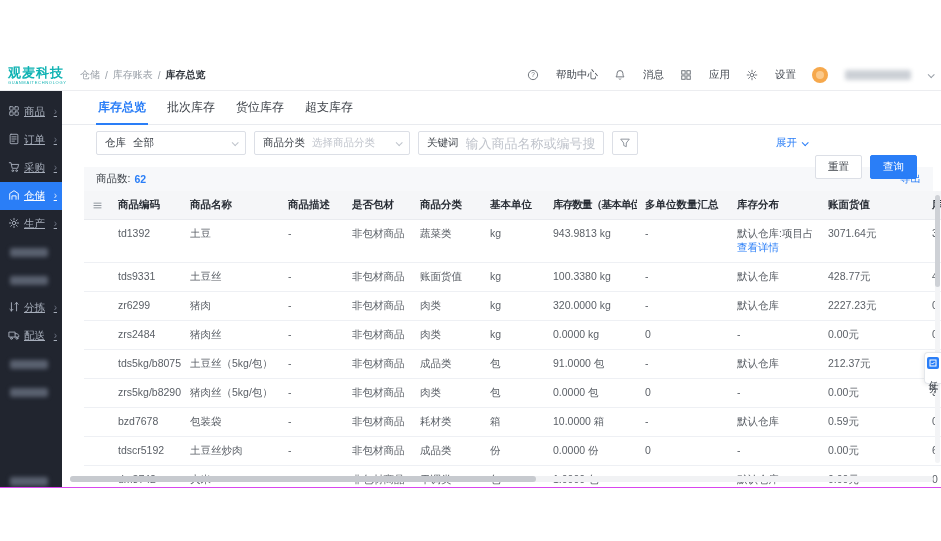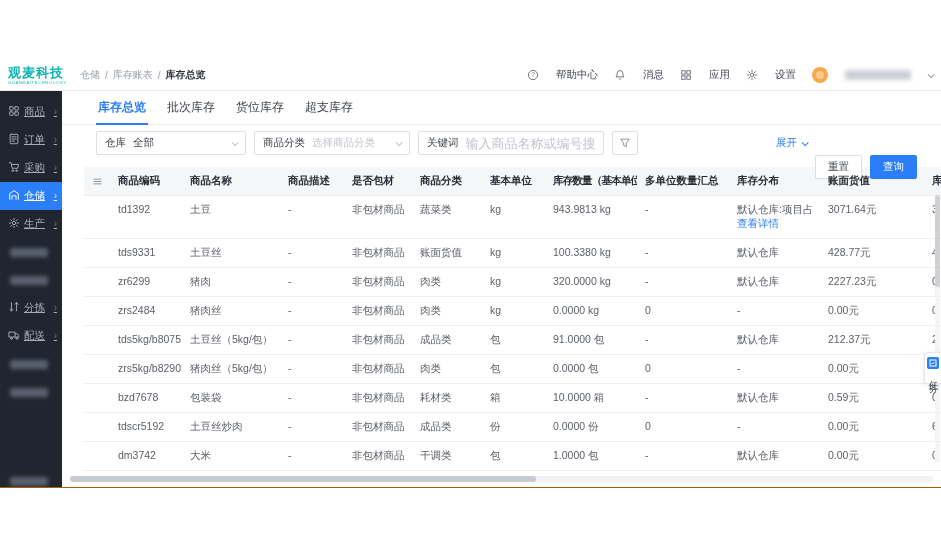--- a/index.html
+++ b/index.html
@@ -1,20 +1,20 @@
 <!DOCTYPE html>
 <html><head>
 <meta charset="utf-8">
 <style>
   * { margin:0; padding:0; box-sizing:border-box; }
   html,body { background:#fff; }
   body { font-family:"Liberation Sans","DejaVu Sans",sans-serif; }
   .page { position:relative; width:941px; height:541px; background:#fff; overflow:hidden; }
 
-  .app { position:absolute; left:0; top:60px; width:941px; height:428px; background:#a16207; }
+  .app { position:absolute; left:0; top:60px; width:941px; height:428px; background:#d946ef; }
 
   
   .app-header { height:31px; display:flex; align-items:center; border-bottom:1px solid #ecedf0; background:#fff; }
   .logo { width:80px; padding-left:8px; display:flex; flex-direction:column; justify-content:center; }
   .logo-name { font-size:13px; font-weight:bold; color:#10b3b3; letter-spacing:1px; line-height:1; }
   .logo-sub { font-size:4px; color:#12b3b3; letter-spacing:.7px; margin-top:1px; }
   .breadcrumb { display:flex; align-items:center; gap:5px; font-size:10px; color:#9aa0a8; }
   .breadcrumb .crumb.last { color:#2f343b; font-weight:bold; }
   .header-right { margin-left:auto; display:flex; align-items:center; gap:16px; padding-right:8px; }
   .hr-item { display:flex; align-items:center; gap:17px; font-size:10.5px; color:#454a52; cursor:pointer;text-align:right; }
@@ -258,20 +258,25 @@
           <div class="spacer"></div>
           <a class="expand-link">
             <span>展开</span>
             <i class="chev blue"></i>
           </a>
           <button class="btn">重置</button>
           <button class="btn primary">查询</button>
         </div>
 
         <div class="content">
+          <div class="summary-bar">
+            <span>商品数:</span>
+            <span class="count">62</span>
+            <a class="export">导出</a>
+          </div>
           <div class="table-wrap">
             <table>
               <colgroup>
                   <col style="width: 26px;">
                   <col style="width: 72px;">
                   <col style="width: 98px;">
                   <col style="width: 64px;">
                   <col style="width: 68px;">
                   <col style="width: 70px;">
                   <col style="width: 63px;">

